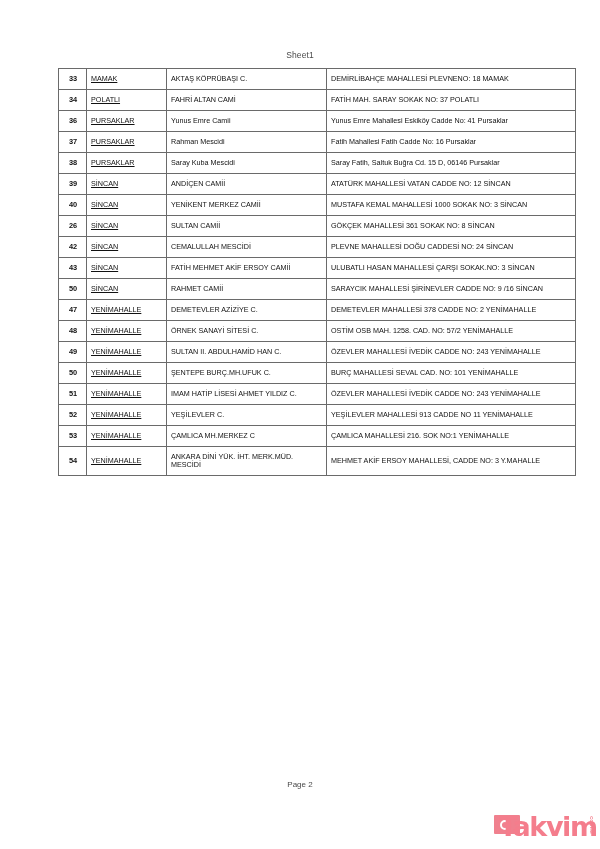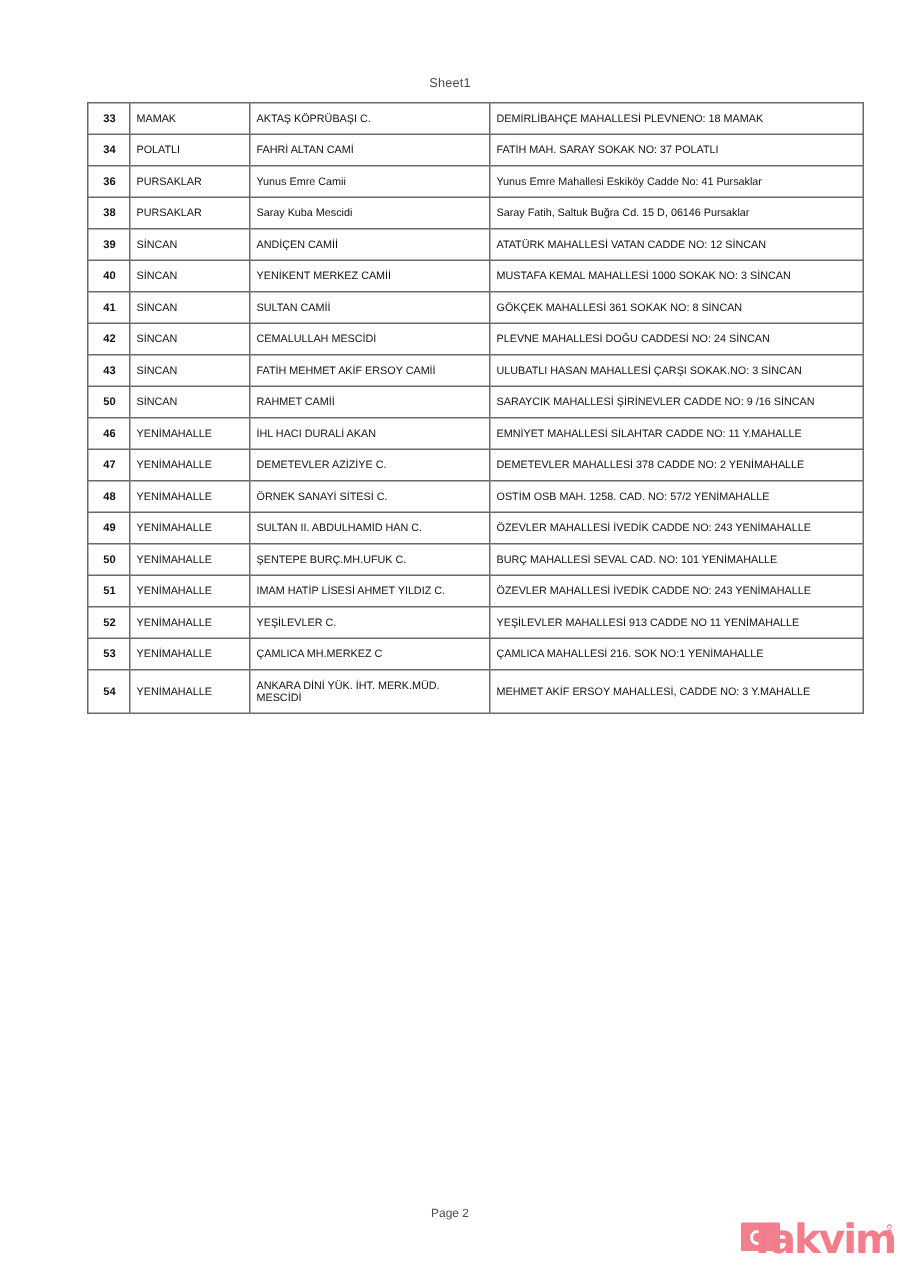--- a/index.html
+++ b/index.html
@@ -58,33 +58,34 @@
     width: 20px;
     text-align: center;
     font-weight: bold;
     font-size: 7.4px;
     padding-left: 0;
     padding-right: 0;
     margin-top: 12px;
   }
   td.c-district {
     width: 72px;
+    text-decoration: underline;
   }
   td.c-name {
     width: 152px;
     margin-left: 43px;
   }
   td.c-address {
     width: 241px;
   }
   tr.row-h1 td { height: 14px; }
   tr.row-h2 td { height: 22px; }
   .page-footer {
     position: absolute;
-    top: 804px;
+    top: 780px;
     left: 0;
     width: 600px;
     text-align: center;
     font-size: 8px;
     color: #4a4a4a;
   }
   
   .watermark {
     position: absolute;
     right: 4px;
@@ -174,39 +175,45 @@
             <td class="c-name">FAHRİ ALTAN CAMİ</td>
             <td class="c-address">FATİH MAH. SARAY SOKAK NO: 37 POLATLI</td>
           </tr>
           <tr class="row-h1">
             <td class="c-idx">36</td>
             <td class="c-district">PURSAKLAR</td>
             <td class="c-name">Yunus Emre Camii</td>
             <td class="c-address">Yunus Emre Mahallesi Eskiköy Cadde No: 41 Pursaklar</td>
           </tr>
           <tr class="row-h1">
+            <td class="c-idx">37</td>
+            <td class="c-district">PURSAKLAR</td>
+            <td class="c-name">Rahman Mescidi</td>
+            <td class="c-address">Fatih Mahallesi Fatih Cadde No: 16 Pursaklar</td>
+          </tr>
+          <tr class="row-h1">
             <td class="c-idx">38</td>
             <td class="c-district">PURSAKLAR</td>
             <td class="c-name">Saray Kuba Mescidi</td>
             <td class="c-address">Saray Fatih, Saltuk Buğra Cd. 15 D, 06146 Pursaklar</td>
           </tr>
           <tr class="row-h1">
             <td class="c-idx">39</td>
             <td class="c-district">SİNCAN</td>
             <td class="c-name">ANDİÇEN CAMİİ</td>
             <td class="c-address">ATATÜRK MAHALLESİ VATAN CADDE NO: 12 SİNCAN</td>
           </tr>
           <tr class="row-h1">
             <td class="c-idx">40</td>
             <td class="c-district">SİNCAN</td>
             <td class="c-name">YENİKENT MERKEZ CAMİİ</td>
             <td class="c-address">MUSTAFA KEMAL MAHALLESİ 1000 SOKAK NO: 3 SİNCAN</td>
           </tr>
           <tr class="row-h1">
-            <td class="c-idx">41</td>
+            <td class="c-idx">26</td>
             <td class="c-district">SİNCAN</td>
             <td class="c-name">SULTAN CAMİİ</td>
             <td class="c-address">GÖKÇEK MAHALLESİ 361 SOKAK NO: 8 SİNCAN</td>
           </tr>
           <tr class="row-h1">
             <td class="c-idx">42</td>
             <td class="c-district">SİNCAN</td>
             <td class="c-name">CEMALULLAH MESCİDİ</td>
             <td class="c-address">PLEVNE MAHALLESİ DOĞU CADDESİ NO: 24 SİNCAN</td>
           </tr>
@@ -214,26 +221,20 @@
             <td class="c-idx">43</td>
             <td class="c-district">SİNCAN</td>
             <td class="c-name">FATİH MEHMET AKİF ERSOY CAMİİ</td>
             <td class="c-address">ULUBATLI HASAN MAHALLESİ ÇARŞI SOKAK.NO: 3 SİNCAN</td>
           </tr>
           <tr class="row-h1">
             <td class="c-idx">50</td>
             <td class="c-district">SİNCAN</td>
             <td class="c-name">RAHMET CAMİİ</td>
             <td class="c-address">SARAYCIK MAHALLESİ ŞİRİNEVLER CADDE NO: 9 /16 SİNCAN</td>
-          </tr>
-          <tr class="row-h1">
-            <td class="c-idx">46</td>
-            <td class="c-district">YENİMAHALLE</td>
-            <td class="c-name">İHL HACI DURALİ AKAN</td>
-            <td class="c-address">EMNİYET MAHALLESİ SİLAHTAR CADDE NO: 11 Y.MAHALLE</td>
           </tr>
           <tr class="row-h1">
             <td class="c-idx">47</td>
             <td class="c-district">YENİMAHALLE</td>
             <td class="c-name">DEMETEVLER AZİZİYE C.</td>
             <td class="c-address">DEMETEVLER MAHALLESİ 378 CADDE NO: 2 YENİMAHALLE</td>
           </tr>
           <tr class="row-h1">
             <td class="c-idx">48</td>
             <td class="c-district">YENİMAHALLE</td>

